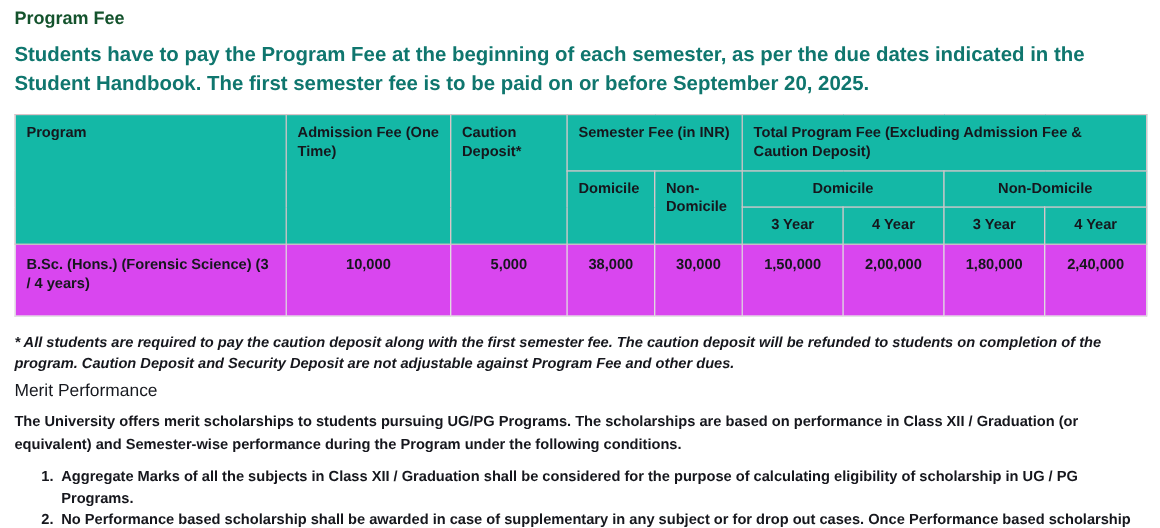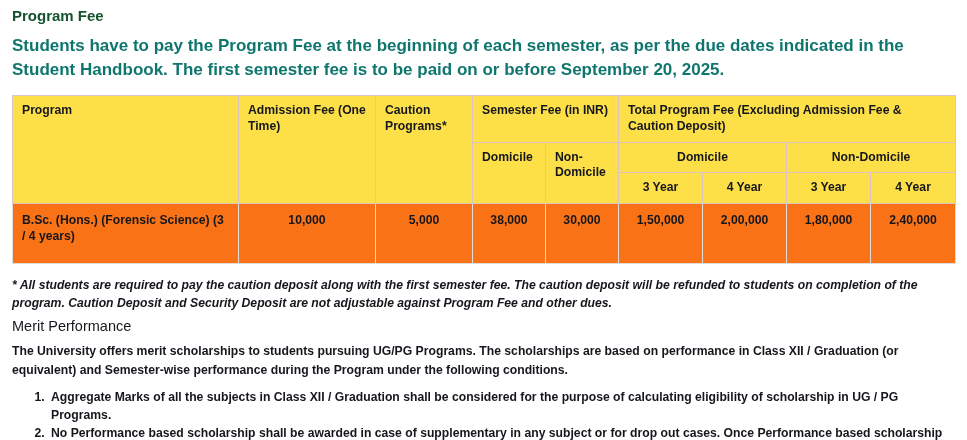--- a/index.html
+++ b/index.html
@@ -84,29 +84,29 @@
   }
   .fee-table th,
   .fee-table td {
     border: 1px solid #dcc3c8;
     padding: 7px 9px;
     vertical-align: top;
     font-weight: bold;
     line-height: 1.3;
   }
   .fee-table thead th {
-    background: #fde047;
+    background: #14b8a6;
     color: #16171d;
     text-align: left;
   }
   .fee-table thead th.ctr {
     text-align: center;
   }
   .fee-table tbody td {
-    background: #f97316;
+    background: #d946ef;
     border: 1px solid #dddddd;
     color: #16171d;
     padding: 9px 9px 18px 9px;
   }
   .fee-table tbody td.num {
     text-align: center;
   }
 
   
   .cond-list {
@@ -142,21 +142,21 @@
       <col style="width:73px">
       <col style="width:84px">
       <col style="width:84px">
       <col style="width:84px">
       <col style="width:85px">
     </colgroup>
     <thead>
       <tr>
         <th rowspan="3">Program</th>
         <th rowspan="3">Admission Fee (One Time)</th>
-        <th rowspan="3">Caution Programs*</th>
+        <th rowspan="3">Caution Deposit*</th>
         <th colspan="2">Semester Fee (in INR)</th>
         <th colspan="4">Total Program Fee (Excluding Admission Fee &amp; Caution Deposit)</th>
       </tr>
       <tr>
         <th rowspan="2">Domicile</th>
         <th rowspan="2">Non-Domicile</th>
         <th class="ctr" colspan="2">Domicile</th>
         <th class="ctr" colspan="2">Non-Domicile</th>
       </tr>
       <tr>

